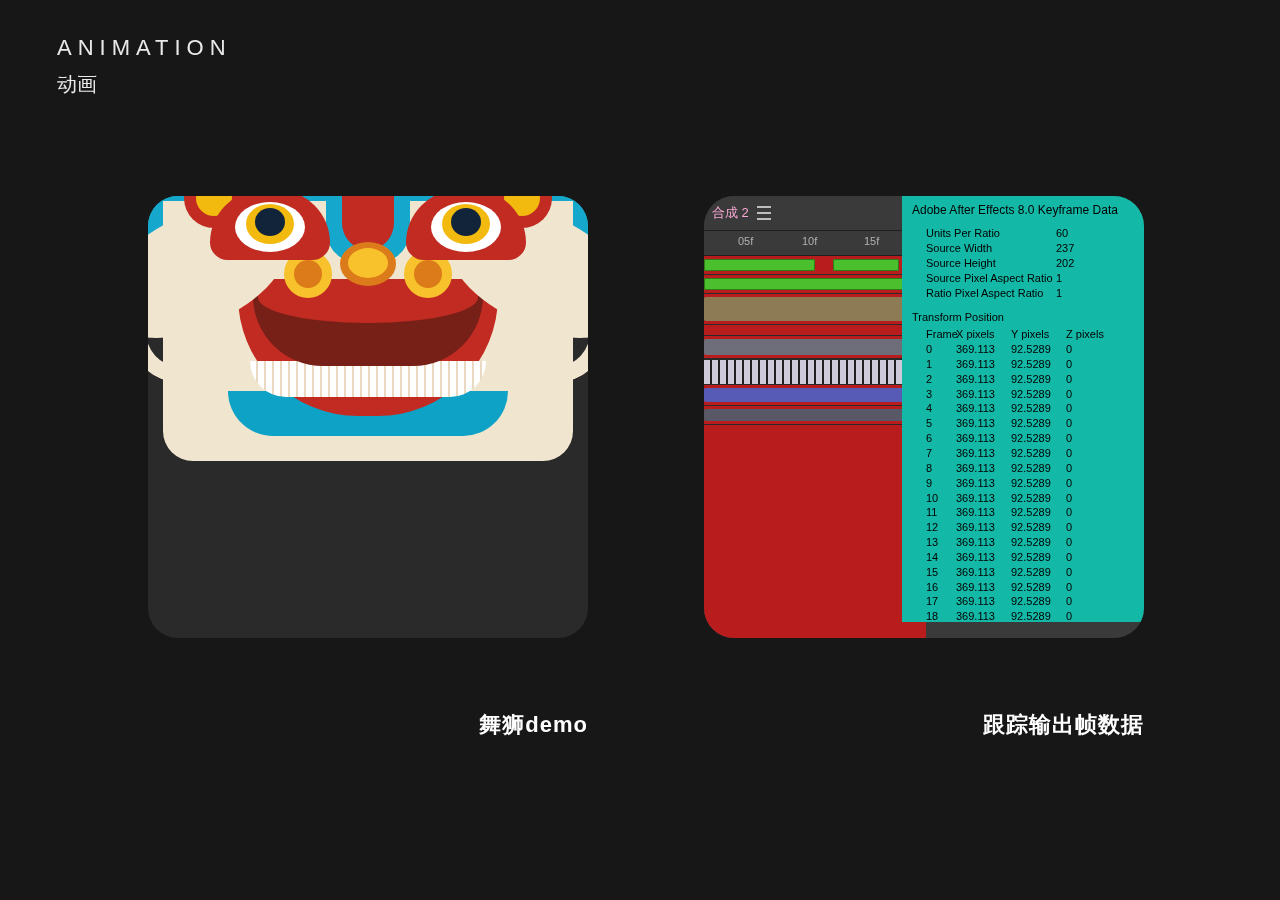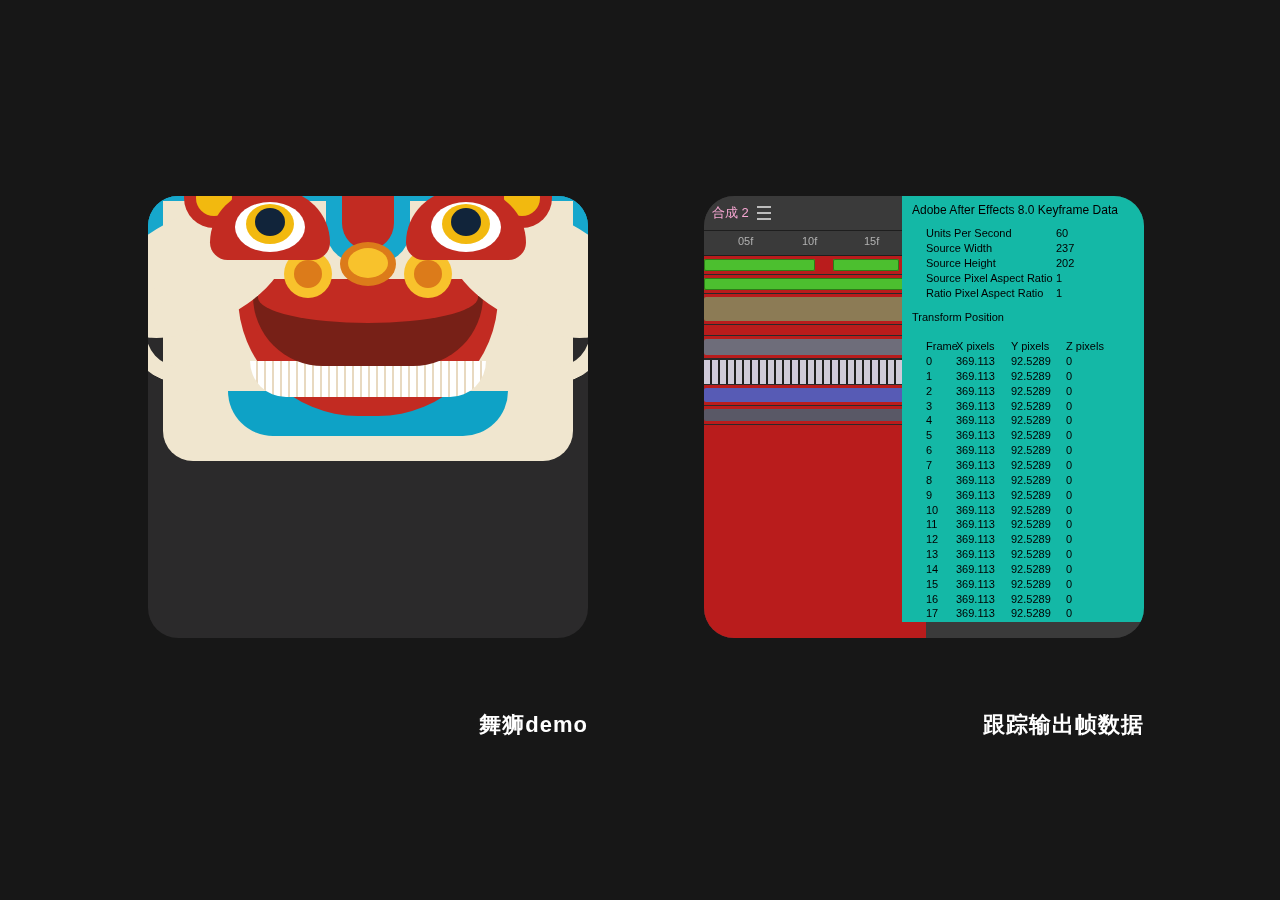--- a/index.html
+++ b/index.html
@@ -63,33 +63,37 @@
   .pat{height:100%;background-image:repeating-linear-gradient(90deg,#cfcad9 0 6px,#1f1f1f 6px 8px,#cfcad9 8px 14px,#1f1f1f 14px 16px)}
   .trk-blue .bar{background:#575bb5}
   .trk-grey2 .bar{background:#595866}
 
   .kf{position:absolute;right:0;top:0;width:242px;bottom:16px;background:#14b8a6;color:#000;font-family:Arial,Helvetica,sans-serif;font-size:11px;line-height:1.35;overflow:hidden}
   .kf-inner{padding:6px 6px 6px 10px}
   .kf-title{font-size:12px;margin-bottom:8px}
   .kf-meta{margin-left:14px;margin-bottom:10px}
   .kf-meta div{display:flex}
   .kf-meta .lab{width:130px}
-  .kf-sec{margin-bottom:14px}
+  .kf-sec{margin-bottom:2px}
   .kf-cols{display:flex;margin-left:14px}
   .kf-cols span{display:inline-block}
   .c-f{width:30px}.c-x{width:55px}.c-y{width:55px}.c-z{width:46px}
   .kf-rows{margin-left:14px}
   .kf-row{display:flex}
   .kf-row span{display:inline-block}
 </style>
 </head>
 <body>
 
 <div class="page">
 
+  <div class="hdr">
+    <div class="hdr-en">ANIMATION</div>
+    <div class="hdr-zh">动画</div>
+  </div>
 
   <div class="cards">
 
     <div class="card">
       <div class="lion">
         <div class="browband"></div>
         <div class="brow l"></div>
           <div class="brow r"></div>
         <div class="face-base"></div>
         <div class="chin"></div>
@@ -168,21 +172,21 @@
                 <div class="bar" style="left:0;right:0"></div>
               </div>
           </div>
         </div>
 
         <div class="kf">
           <div class="kf-inner">
             <div class="kf-title">Adobe After Effects 8.0 Keyframe Data</div>
             <div class="kf-meta" id="kf-meta">
                 <div>
-                  <span class="lab">Units Per Second</span>
+                  <span class="lab">Units Per Ratio</span>
                   <span>60</span>
                 </div>
                 <div>
                   <span class="lab">Source Width</span>
                   <span>237</span>
                 </div>
                 <div>
                   <span class="lab">Source Height</span>
                   <span>202</span>
                 </div>

